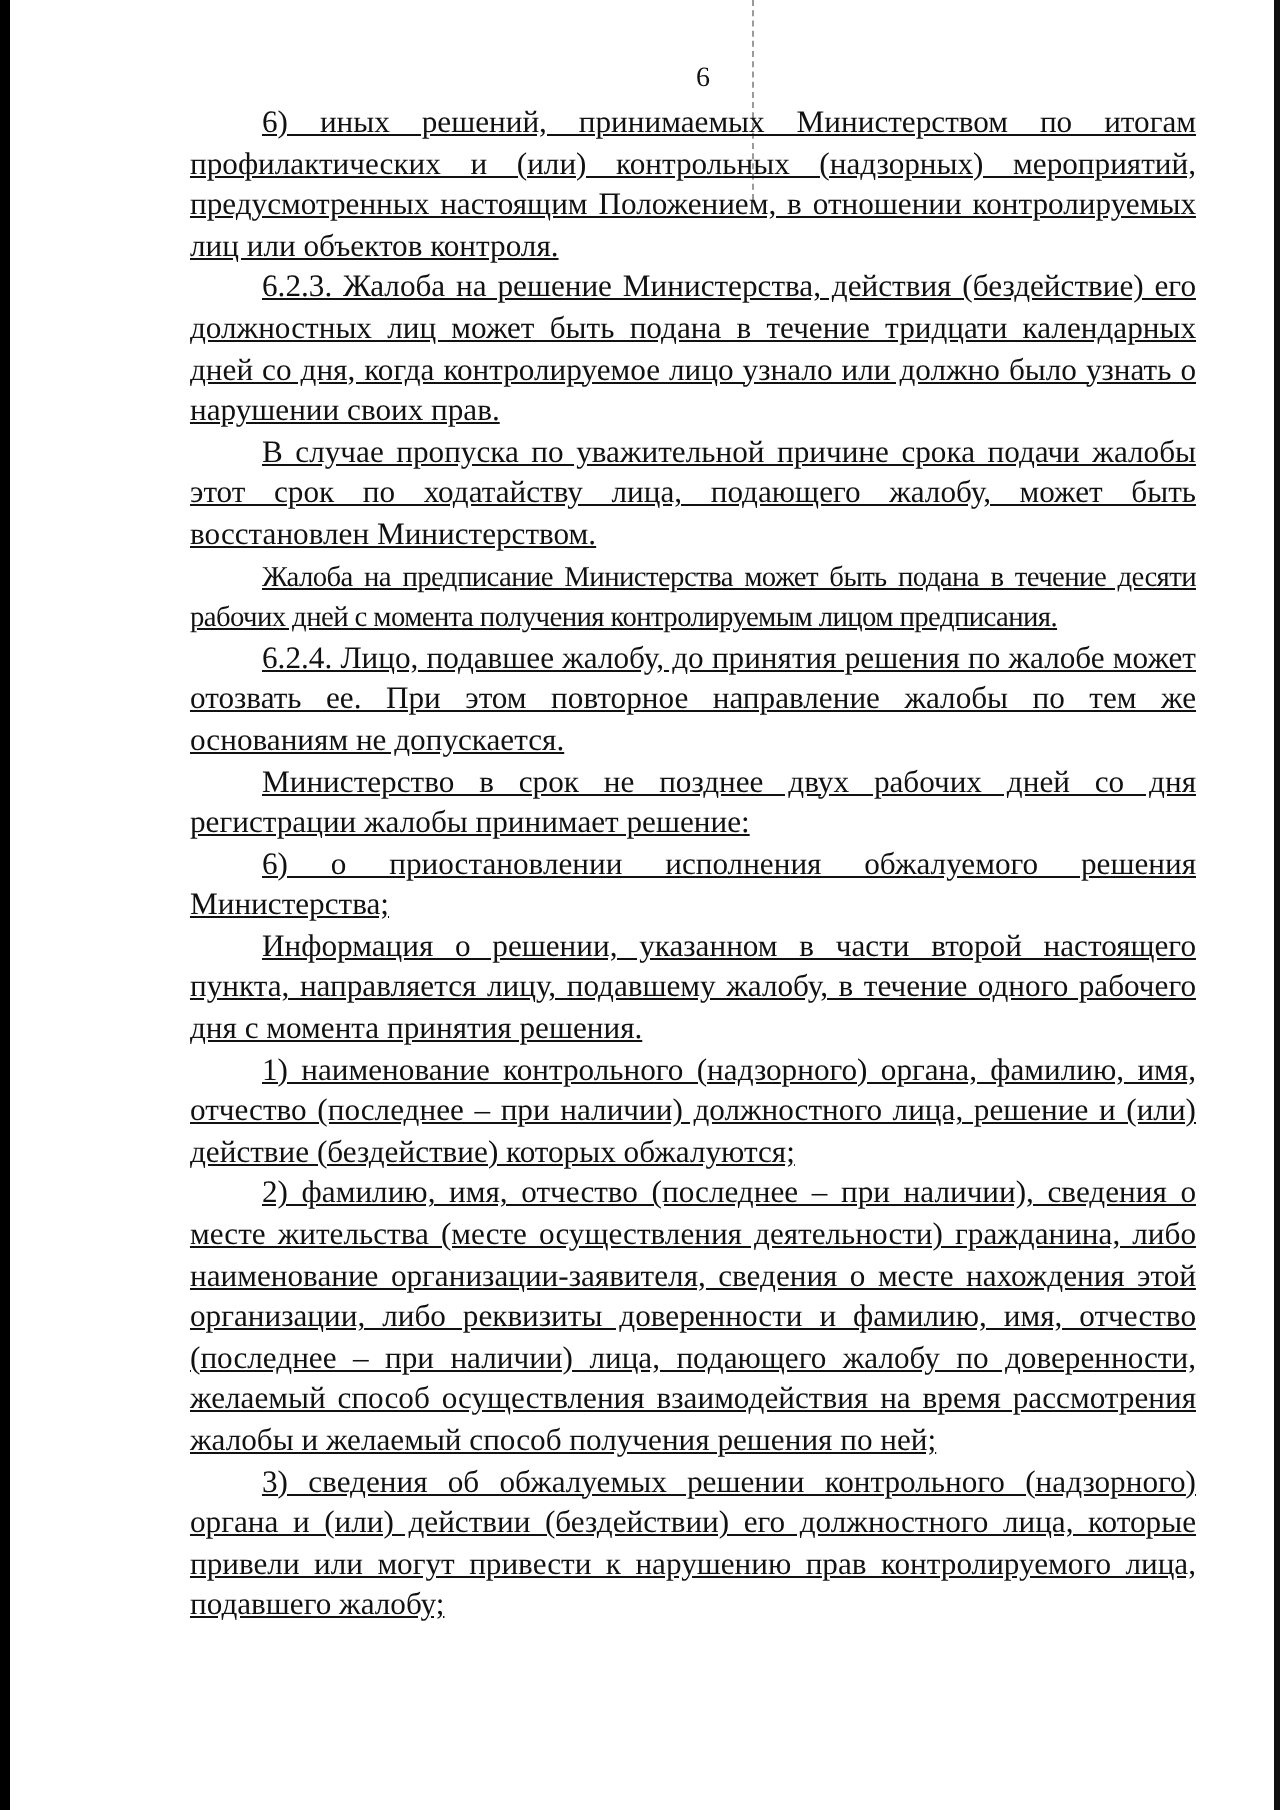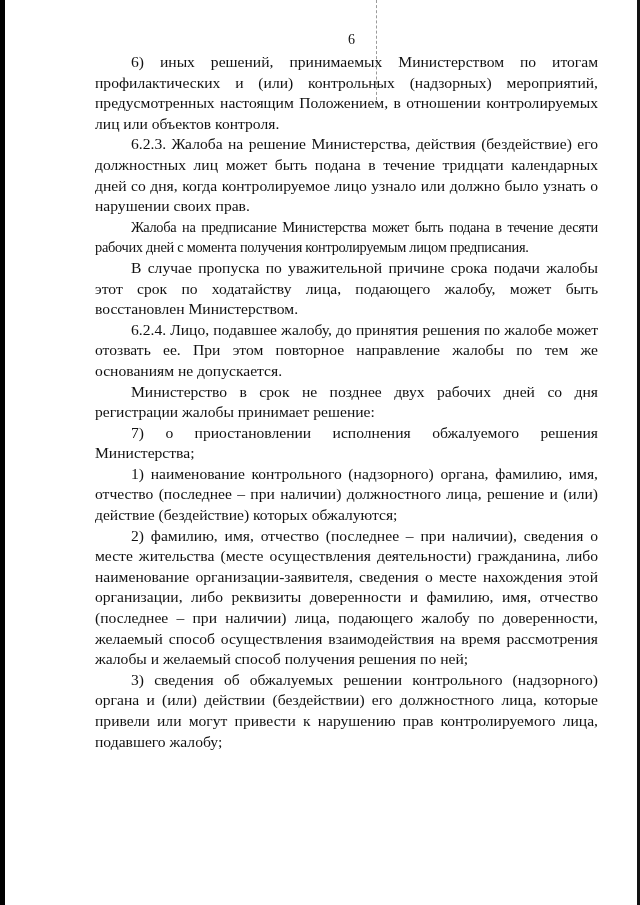--- a/index.html
+++ b/index.html
@@ -7,35 +7,36 @@
     .border-left { position: absolute; left: 0; top: 0; width: 5px; height: 905px; background: #000; }
     .border-right { position: absolute; right: 0; top: 0; width: 3px; height: 905px; background: #111; }
     .fold-line { position: absolute; left: 376px; top: 0; width: 0; height: 100px; border-left: 1px dashed #9a9a9a; }
     .page {
       position: absolute; left: 95px; top: 0; width: 503px;
       font-family: "Liberation Serif", "DejaVu Serif", serif;
       font-size: 15.6px; color: #111; line-height: 20.6px;
     }
     .page-number { text-align: center; margin-top: 30px; height: 22px; font-size: 14px; padding-left: 10px; }
     p { margin: 0; text-align: justify; text-align-last: auto; }
-    p.indent { text-indent: 36px; }
+    p.indent { text-indent: 36px; text-decoration: underline; }
   </style>
 </head>
 <body>
 
 <div class="border-left"></div>
 <div class="border-right"></div>
 <div class="fold-line"></div>
 
 <div class="page">
   <div class="page-number">6</div>
   <p class="indent">6) иных решений, принимаемых Министерством по итогам профилактических и (или) контрольных (надзорных) мероприятий, предусмотренных настоящим Положением, в отношении контролируемых лиц или объектов контроля.</p>
   <p class="indent">6.2.3. Жалоба на решение Министерства, действия (бездействие) его должностных лиц может быть подана в течение тридцати календарных дней со дня, когда контролируемое лицо узнало или должно было узнать о нарушении своих прав.</p>
+  <p class="indent">В случае пропуска по уважительной причине срока подачи жалобы этот срок по ходатайству лица, подающего жалобу, может быть восстановлен Министерством.</p>
   <p class="indent" style="font-size:14.4px;letter-spacing:-0.3px;">Жалоба на предписание Министерства может быть подана в течение десяти рабочих дней с момента получения контролируемым лицом предписания.</p>
-  <p class="indent">В случае пропуска по уважительной причине срока подачи жалобы этот срок по ходатайству лица, подающего жалобу, может быть восстановлен Министерством.</p>
   <p class="indent">6.2.4. Лицо, подавшее жалобу, до принятия решения по жалобе может отозвать ее. При этом повторное направление жалобы по тем же основаниям не допускается.</p>
   <p class="indent">Министерство в срок не позднее двух рабочих дней со дня регистрации жалобы принимает решение:</p>
-  <p class="indent">7) о приостановлении исполнения обжалуемого решения Министерства;</p>
+  <p class="indent">6) о приостановлении исполнения обжалуемого решения Министерства;</p>
+  <p class="indent">Информация о решении, указанном в части второй настоящего пункта, направляется лицу, подавшему жалобу, в течение одного рабочего дня с момента принятия решения.</p>
   <p class="indent">1) наименование контрольного (надзорного) органа, фамилию, имя, отчество (последнее – при наличии) должностного лица, решение и (или) действие (бездействие) которых обжалуются;</p>
   <p class="indent">2) фамилию, имя, отчество (последнее – при наличии), сведения о месте жительства (месте осуществления деятельности) гражданина, либо наименование организации-заявителя, сведения о месте нахождения этой организации, либо реквизиты доверенности и фамилию, имя, отчество (последнее – при наличии) лица, подающего жалобу по доверенности, желаемый способ осуществления взаимодействия на время рассмотрения жалобы и желаемый способ получения решения по ней;</p>
   <p class="indent">3) сведения об обжалуемых решении контрольного (надзорного) органа и (или) действии (бездействии) его должностного лица, которые привели или могут привести к нарушению прав контролируемого лица, подавшего жалобу;</p>
 
 </div>
 
 </body></html>

